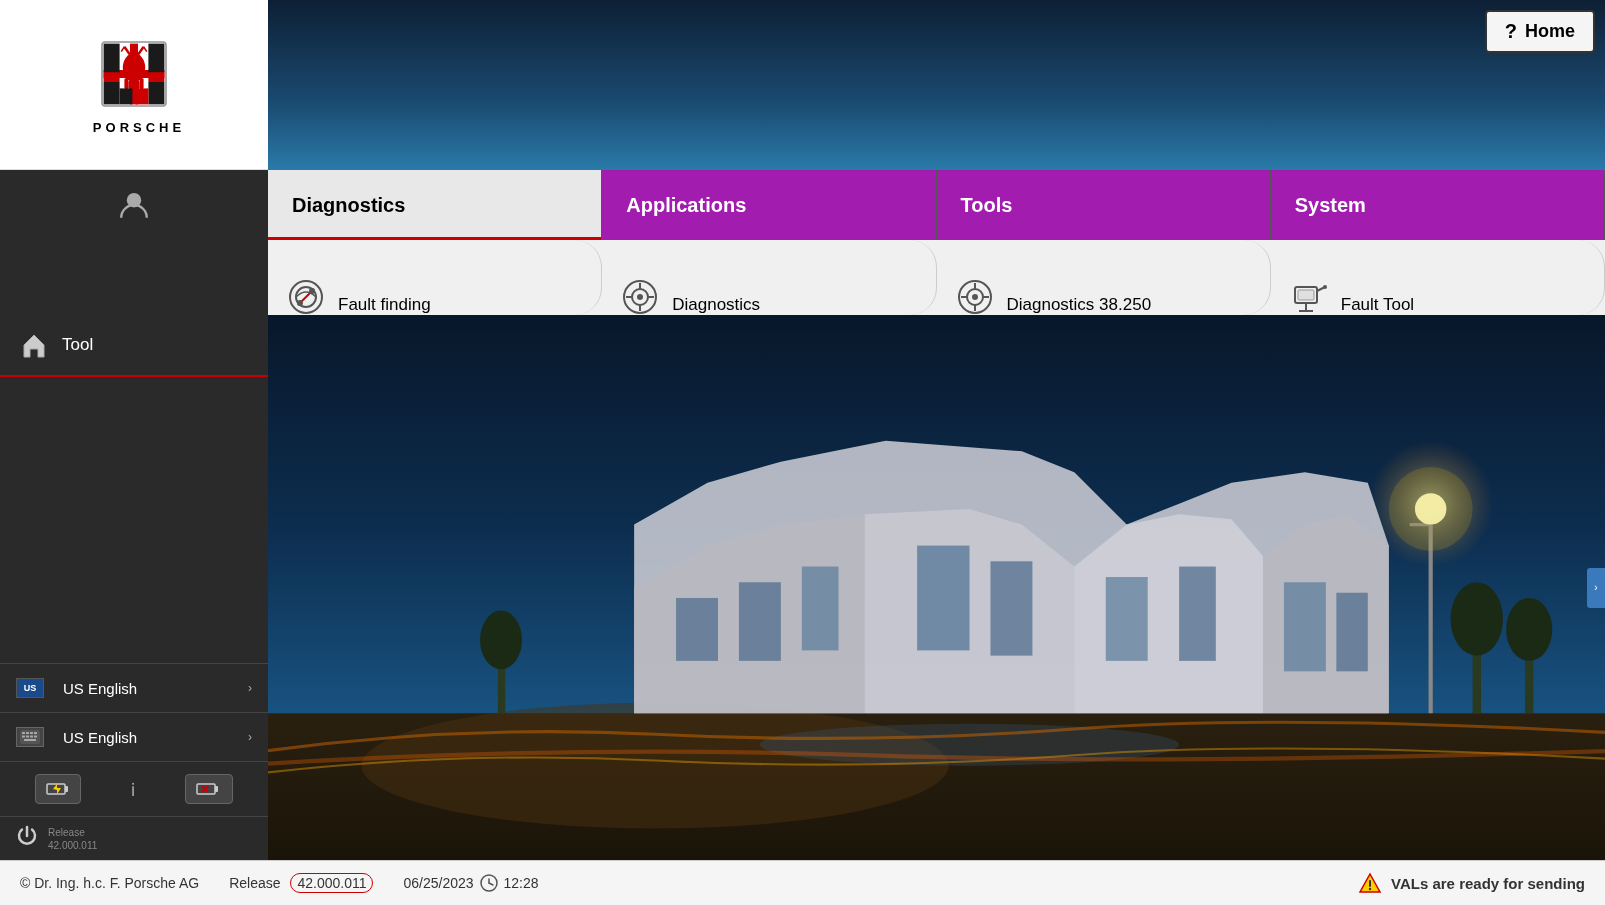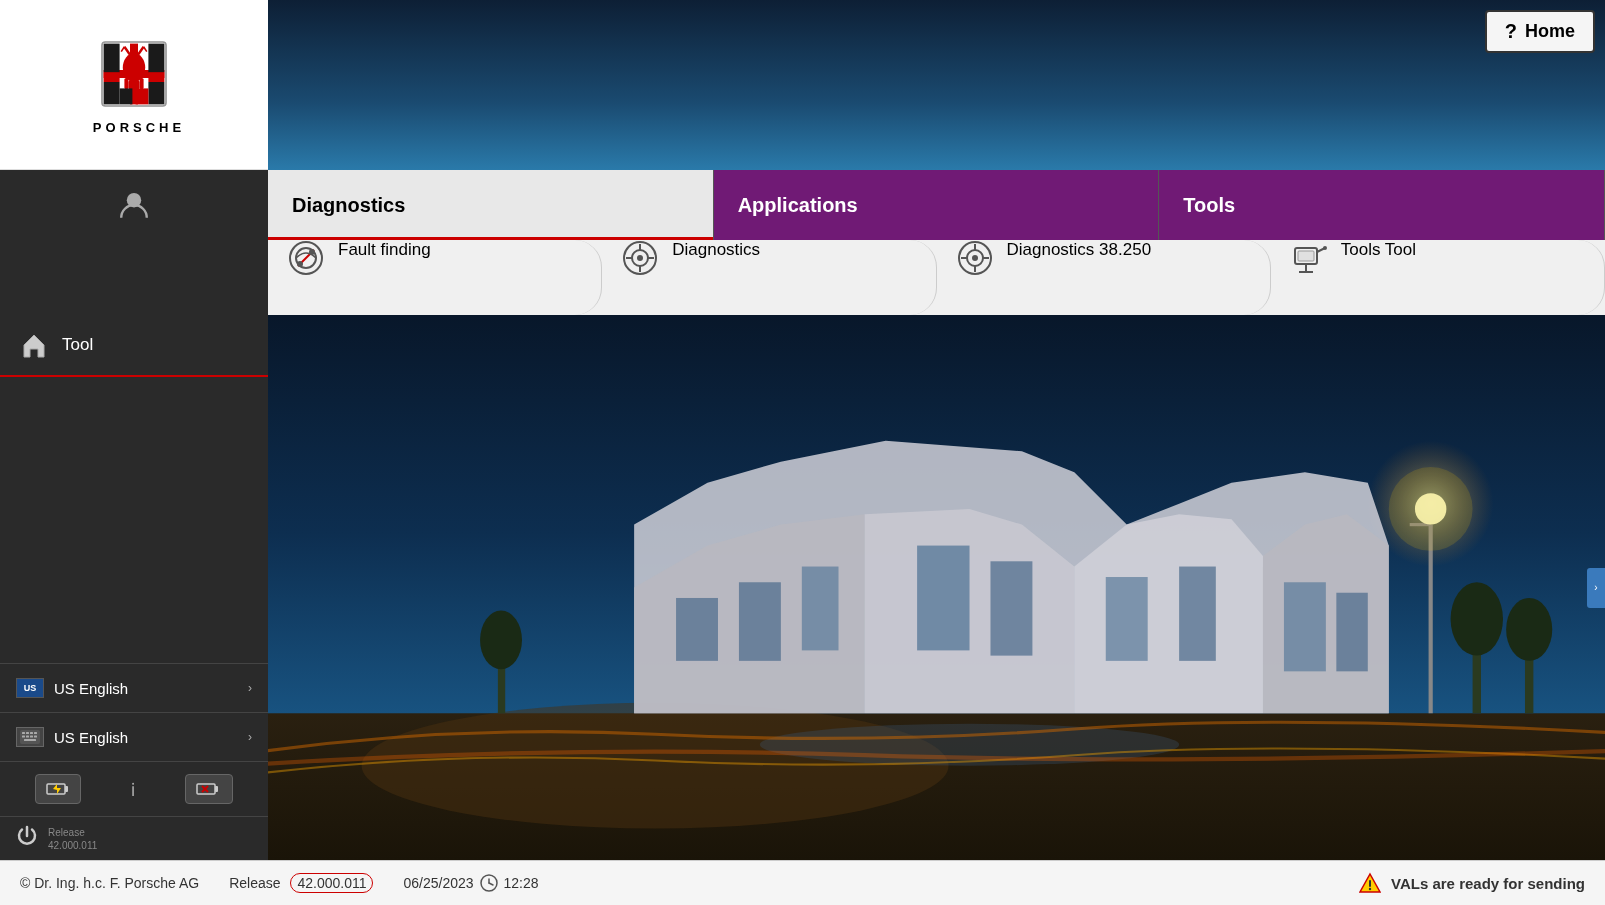--- a/index.html
+++ b/index.html
@@ -22,44 +22,44 @@
 
     .sidebar-nav-top { width: 268px; background: #2a2a2a; display: flex; align-items: center; justify-content: center; flex-shrink: 0; }
 
     .nav-menus { flex: 1; display: flex; }
 
     .nav-menu-item { flex: 1; display: flex; align-items: center; justify-content: flex-start; padding: 0 24px; font-size: 20px; font-weight: bold; cursor: pointer; border-right: 1px solid #555; position: relative; }
 
     .nav-menu-item.active { background: #e8e8e8; color: #000; }
     .nav-menu-item.active::after { content: ''; position: absolute; bottom: 0; left: 0; right: 0; height: 3px; background: #cc0000; }
 
-    .nav-menu-item.dark { background: #701a75; color: #fff; }
+    .nav-menu-item.dark { background: #a21caf; color: #fff; }
 
     
     .submenu-row { display: flex; height: 75px; }
 
     .sidebar-submenu-spacer { width: 268px; background: #2a2a2a; flex-shrink: 0; }
 
     .submenu-items { flex: 1; display: flex; background: #f0f0f0; }
 
-    .submenu-item { flex: 1; display: flex; align-items: flex-start; gap: 14px; padding: 0 20px; font-size: 17px; cursor: pointer; border-right: 1px solid #ccc; background: #f0f0f0; border-radius: 27px; }
+    .submenu-item { flex: 1; display: flex; align-items: flex-end; gap: 14px; padding: 0 20px; font-size: 17px; cursor: pointer; border-right: 1px solid #ccc; background: #f0f0f0; border-radius: 27px; }
 
     .submenu-icon { width: 36px; height: 36px; flex-shrink: 0; }
 
     
     .main-area { display: flex; flex: 1; }
 
     
     .sidebar { width: 268px; background: #2a2a2a; flex-shrink: 0; display: flex; flex-direction: column; }
 
     .sidebar-home-item { display: flex; align-items: center; gap: 14px; padding: 16px 20px; color: #fff; font-size: 18px; cursor: pointer; border-bottom: 2px solid #cc0000; }
 
     .sidebar-spacer { flex: 1; }
 
-    .sidebar-lang-item { display: flex; align-items: center; gap: 10px; padding: 14px 16px; color: #fff; font-size: 15px; cursor: pointer; border-top: 1px solid #444; }
+    .sidebar-lang-item { display: flex; align-items: center; gap: 19px; padding: 14px 16px; color: #fff; font-size: 15px; cursor: pointer; border-top: 1px solid #444; }
 
     .sidebar-lang-arrow { margin-left: auto; font-size: 12px; color: #aaa; }
 
     .lang-flag { width: 28px; height: 20px; background: #1a4a8a; border: 1px solid #555; display: flex; align-items: center; justify-content: center; font-size: 9px; color: #fff; font-weight: bold; flex-shrink: 0; }
 
     .keyboard-icon { width: 28px; height: 20px; background: #444; border: 1px solid #666; display: flex; align-items: center; justify-content: center; font-size: 10px; color: #ccc; flex-shrink: 0; }
 
     .sidebar-bottom-icons { display: flex; align-items: center; justify-content: space-around; padding: 12px 10px; border-top: 1px solid #444; }
 
     .bottom-icon-btn { background: #444; border: 1px solid #666; border-radius: 4px; padding: 6px 10px; color: #fff; font-size: 16px; cursor: pointer; display: flex; align-items: center; gap: 4px; }
@@ -173,20 +173,23 @@
     <div class="nav-menus">
       <div class="nav-menu-item active">
         <span>Diagnostics</span>
       </div>
       <div class="nav-menu-item dark">
         <span>Applications</span>
       </div>
       <div class="nav-menu-item dark">
         <span>Tools</span>
       </div>
+      <div class="nav-menu-item dark">
+        <span>System</span>
+      </div>
     </div>
   </div>
 
   <div class="submenu-row">
     <div class="sidebar-submenu-spacer"></div>
     <div class="submenu-items">
 
       <div class="submenu-item">
         <svg class="submenu-icon" viewBox="0 0 36 36">
           <circle cx="18" cy="18" r="16" fill="none" stroke="#555" stroke-width="2"></circle>
@@ -227,21 +230,21 @@
 
       <div class="submenu-item">
         <svg class="submenu-icon" viewBox="0 0 36 36">
           <rect x="4" y="8" width="22" height="16" rx="2" fill="none" stroke="#555" stroke-width="2"></rect>
           <line x1="8" y1="32" x2="22" y2="32" stroke="#555" stroke-width="2"></line>
           <line x1="15" y1="24" x2="15" y2="32" stroke="#555" stroke-width="2"></line>
           <rect x="7" y="11" width="16" height="10" rx="1" fill="#e0e0e0" stroke="#999" stroke-width="1"></rect>
           <line x1="26" y1="12" x2="34" y2="8" stroke="#555" stroke-width="2"></line>
           <circle cx="34" cy="8" r="2" fill="#555"></circle>
         </svg>
-        <span>Tools Tool</span>
+        <span>Fault Tool</span>
       </div>
     </div>
   </div>
 
   <div class="main-area">
 
     <div class="sidebar">
 
       <div class="sidebar-home-item">
         <svg width="28" height="28" viewBox="0 0 28 28" fill="none">

